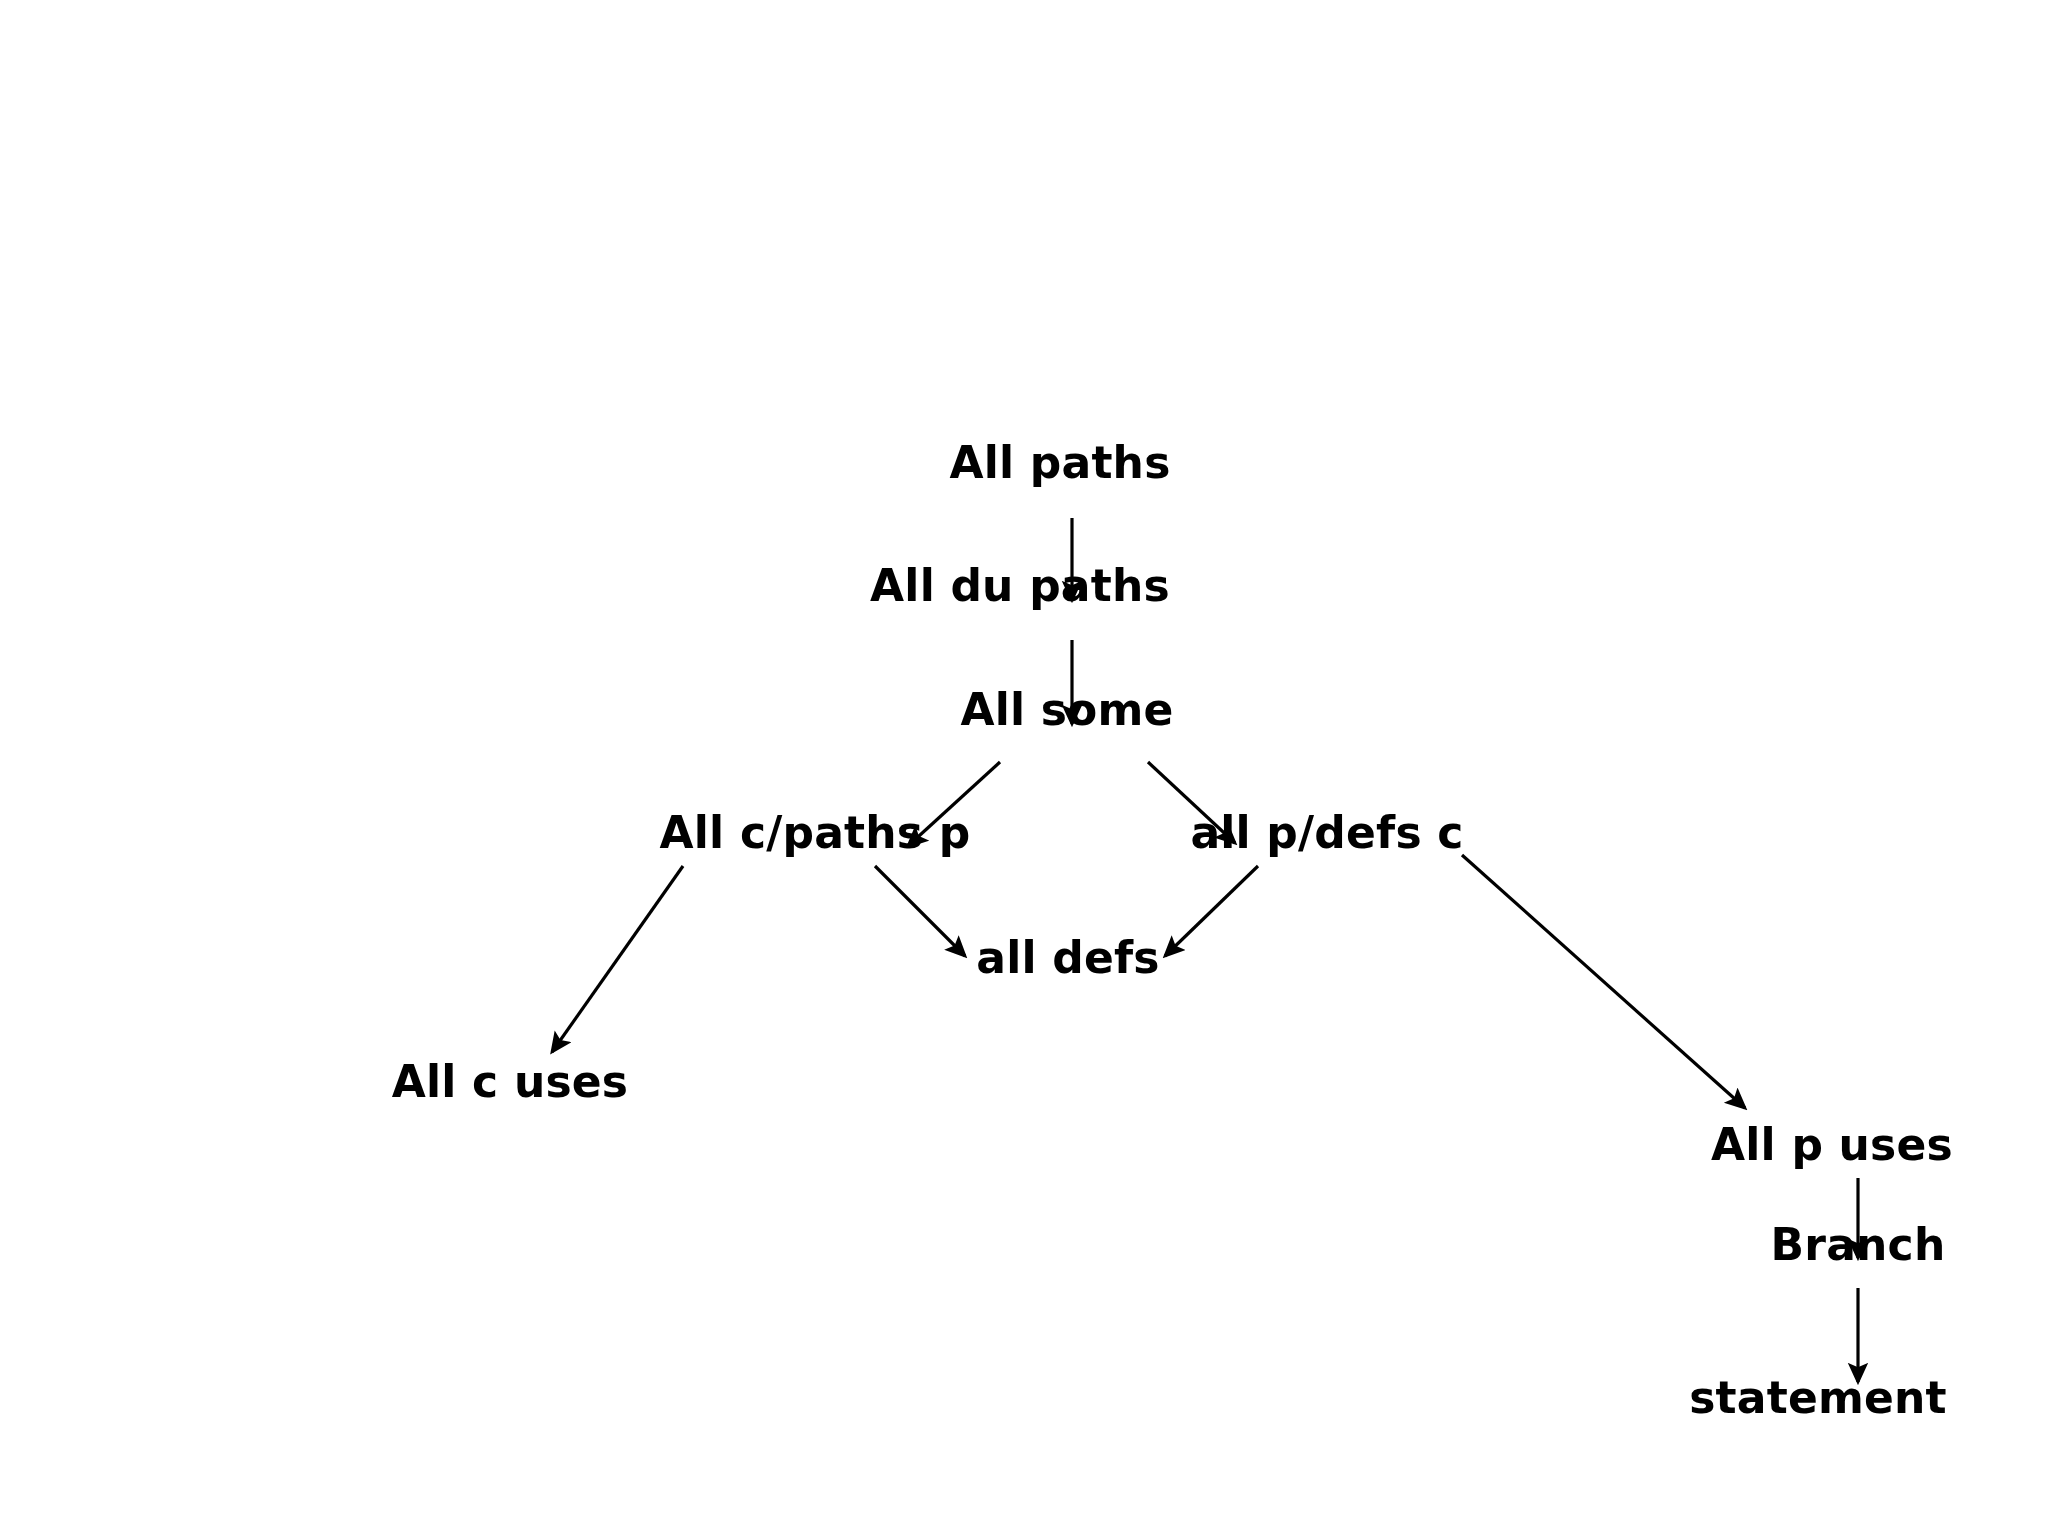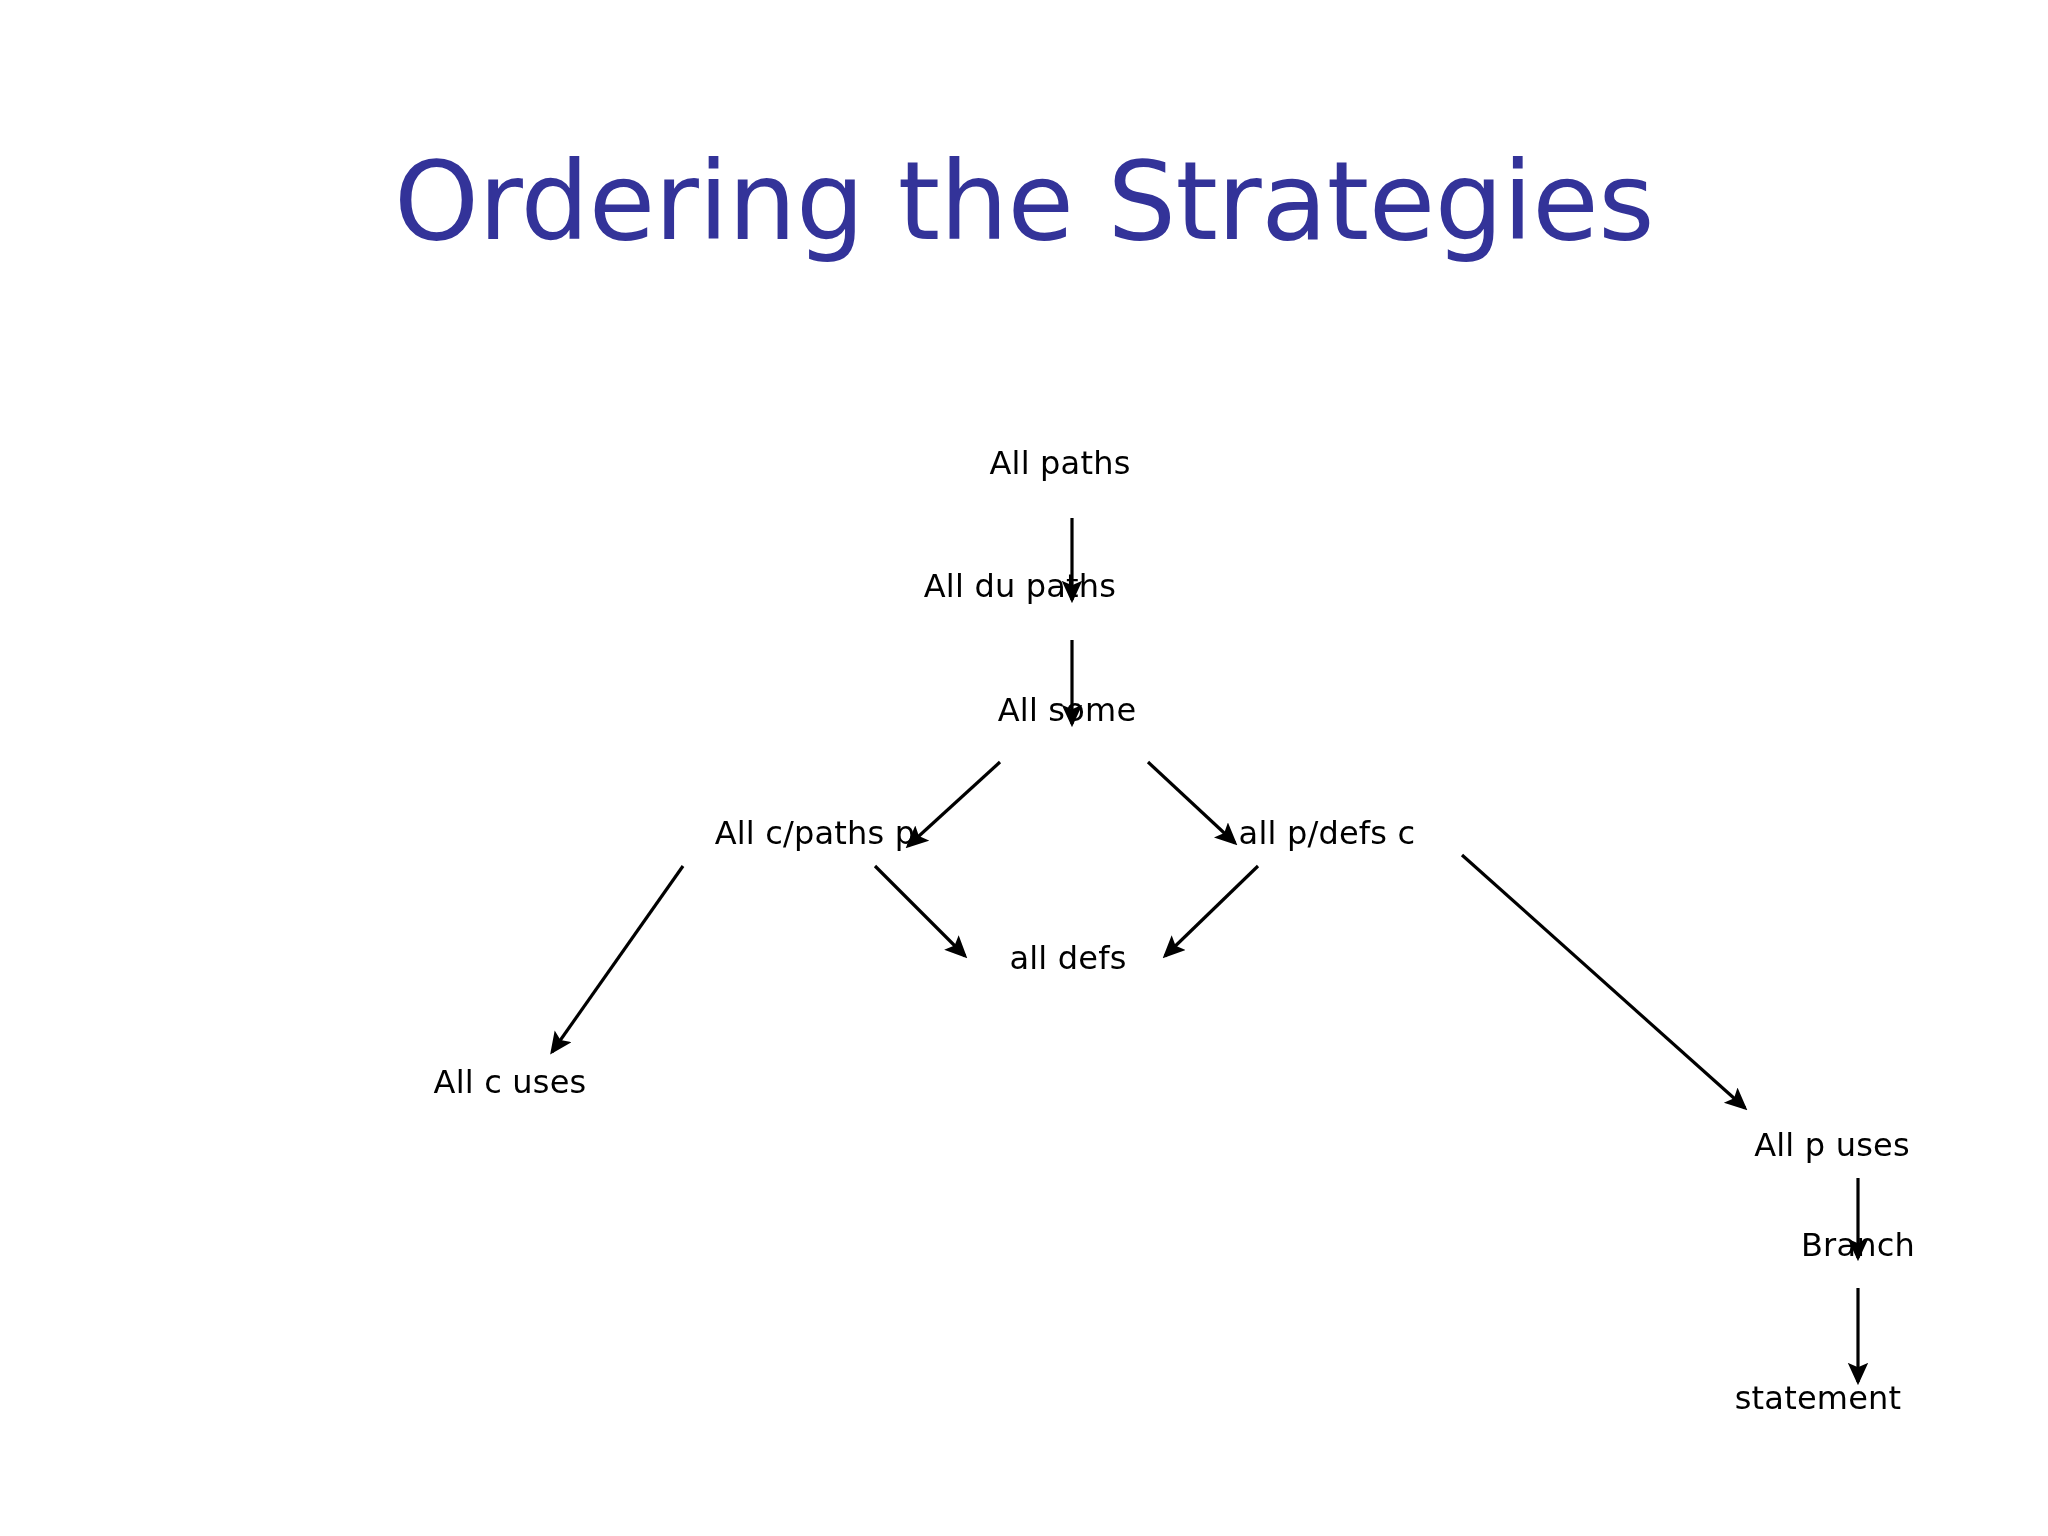--- a/index.html
+++ b/index.html
@@ -46,22 +46,22 @@
     top: 0;
     width: 2048px;
     height: 1536px;
     pointer-events: none;
   }
 
   .node {
     position: absolute;
     color: #000000;
     font-family: "DejaVu Sans", sans-serif;
-    font-size: 32px;
-    font-weight: 400;
+    font-size: 44px;
+    font-weight: 700;
     line-height: 1.0;
     white-space: nowrap;
     transform: translate(-50%, -50%);
     letter-spacing: 0.2px;
   }
 
   
   .n-all-paths     { left: 1060px; top: 463px; }
   .n-all-du-paths  { left: 1020px; top: 586px; }
   .n-all-uses      { left: 1067px; top: 710px; }
@@ -71,21 +71,20 @@
   .n-all-c-uses    { left: 510px;  top: 1082px; }
   .n-all-p-uses    { left: 1832px; top: 1145px; }
   .n-branch        { left: 1858px; top: 1245px; }
   .n-statement     { left: 1818px; top: 1398px; }
 </style>
 </head>
 <body>
 
 <div id="slide">
 
-  <div id="slide-title">Ordering the Strategies</div>
 
   <div id="diagram">
 
     <svg id="edges" viewBox="0 0 2048 1536">
       <defs>
         <marker id="arrowhead" markerWidth="7" markerHeight="7" refX="6" refY="3.2" orient="auto" markerUnits="strokeWidth">
           <path d="M0,0 L7,3.2 L0,6.4 L1.4,3.2 z" fill="#000000"></path>
         </marker>
       </defs>
       <g stroke="#000000" stroke-width="3.2" fill="none" marker-end="url(#arrowhead)">

